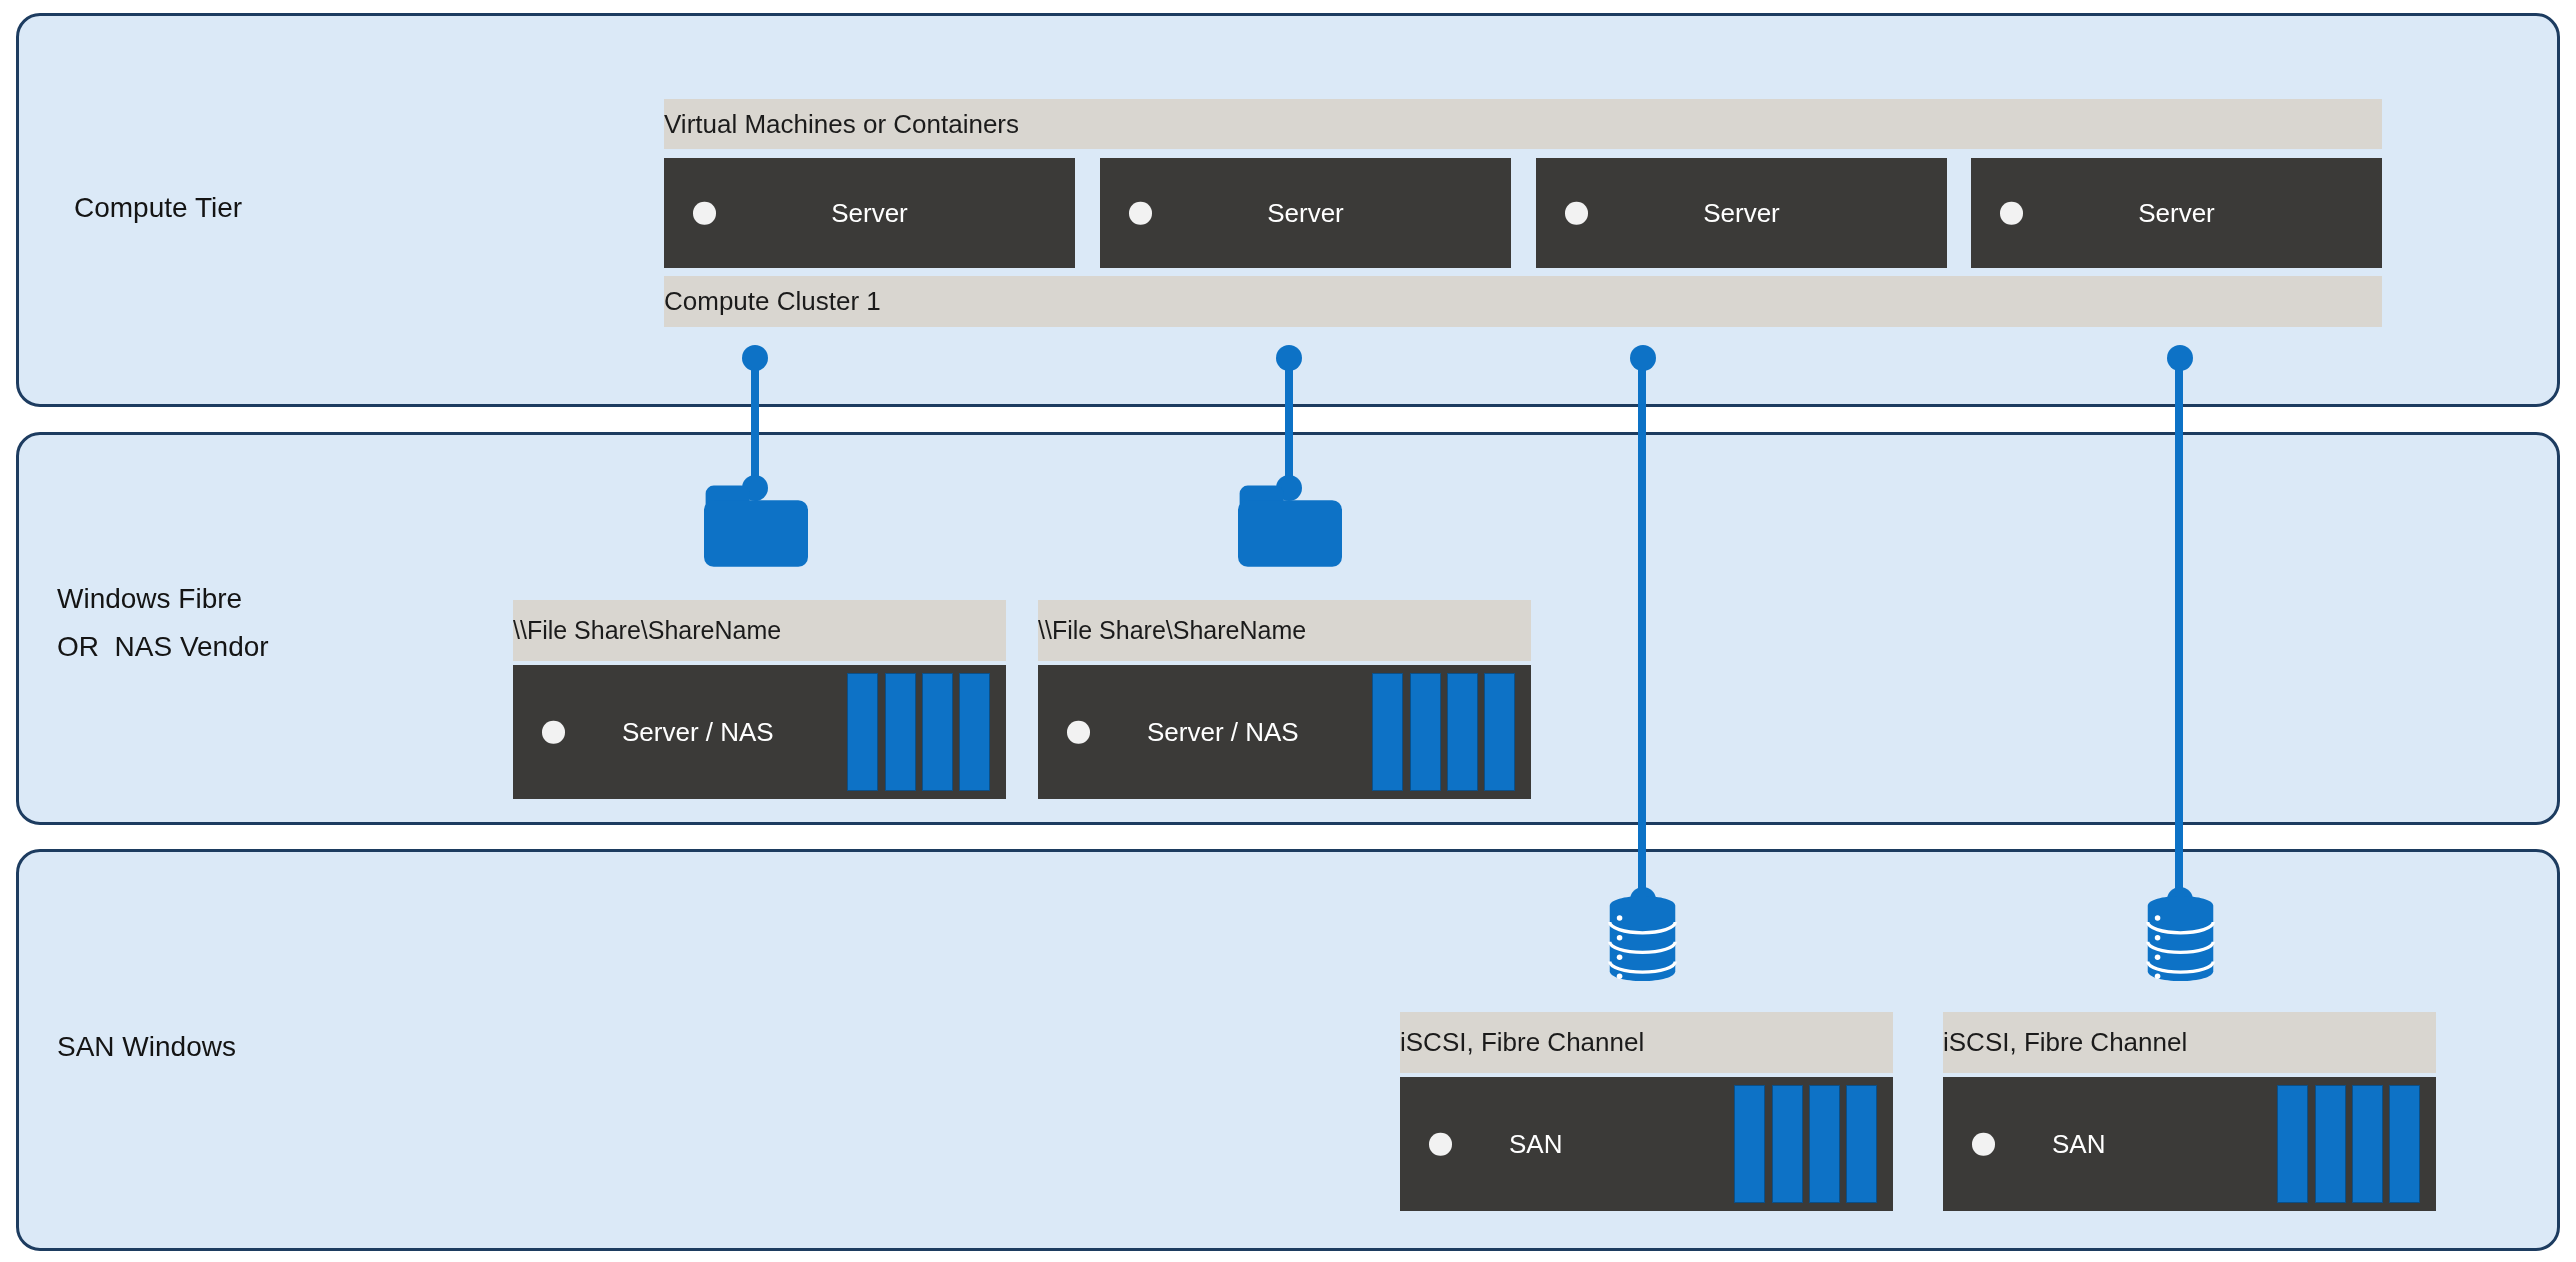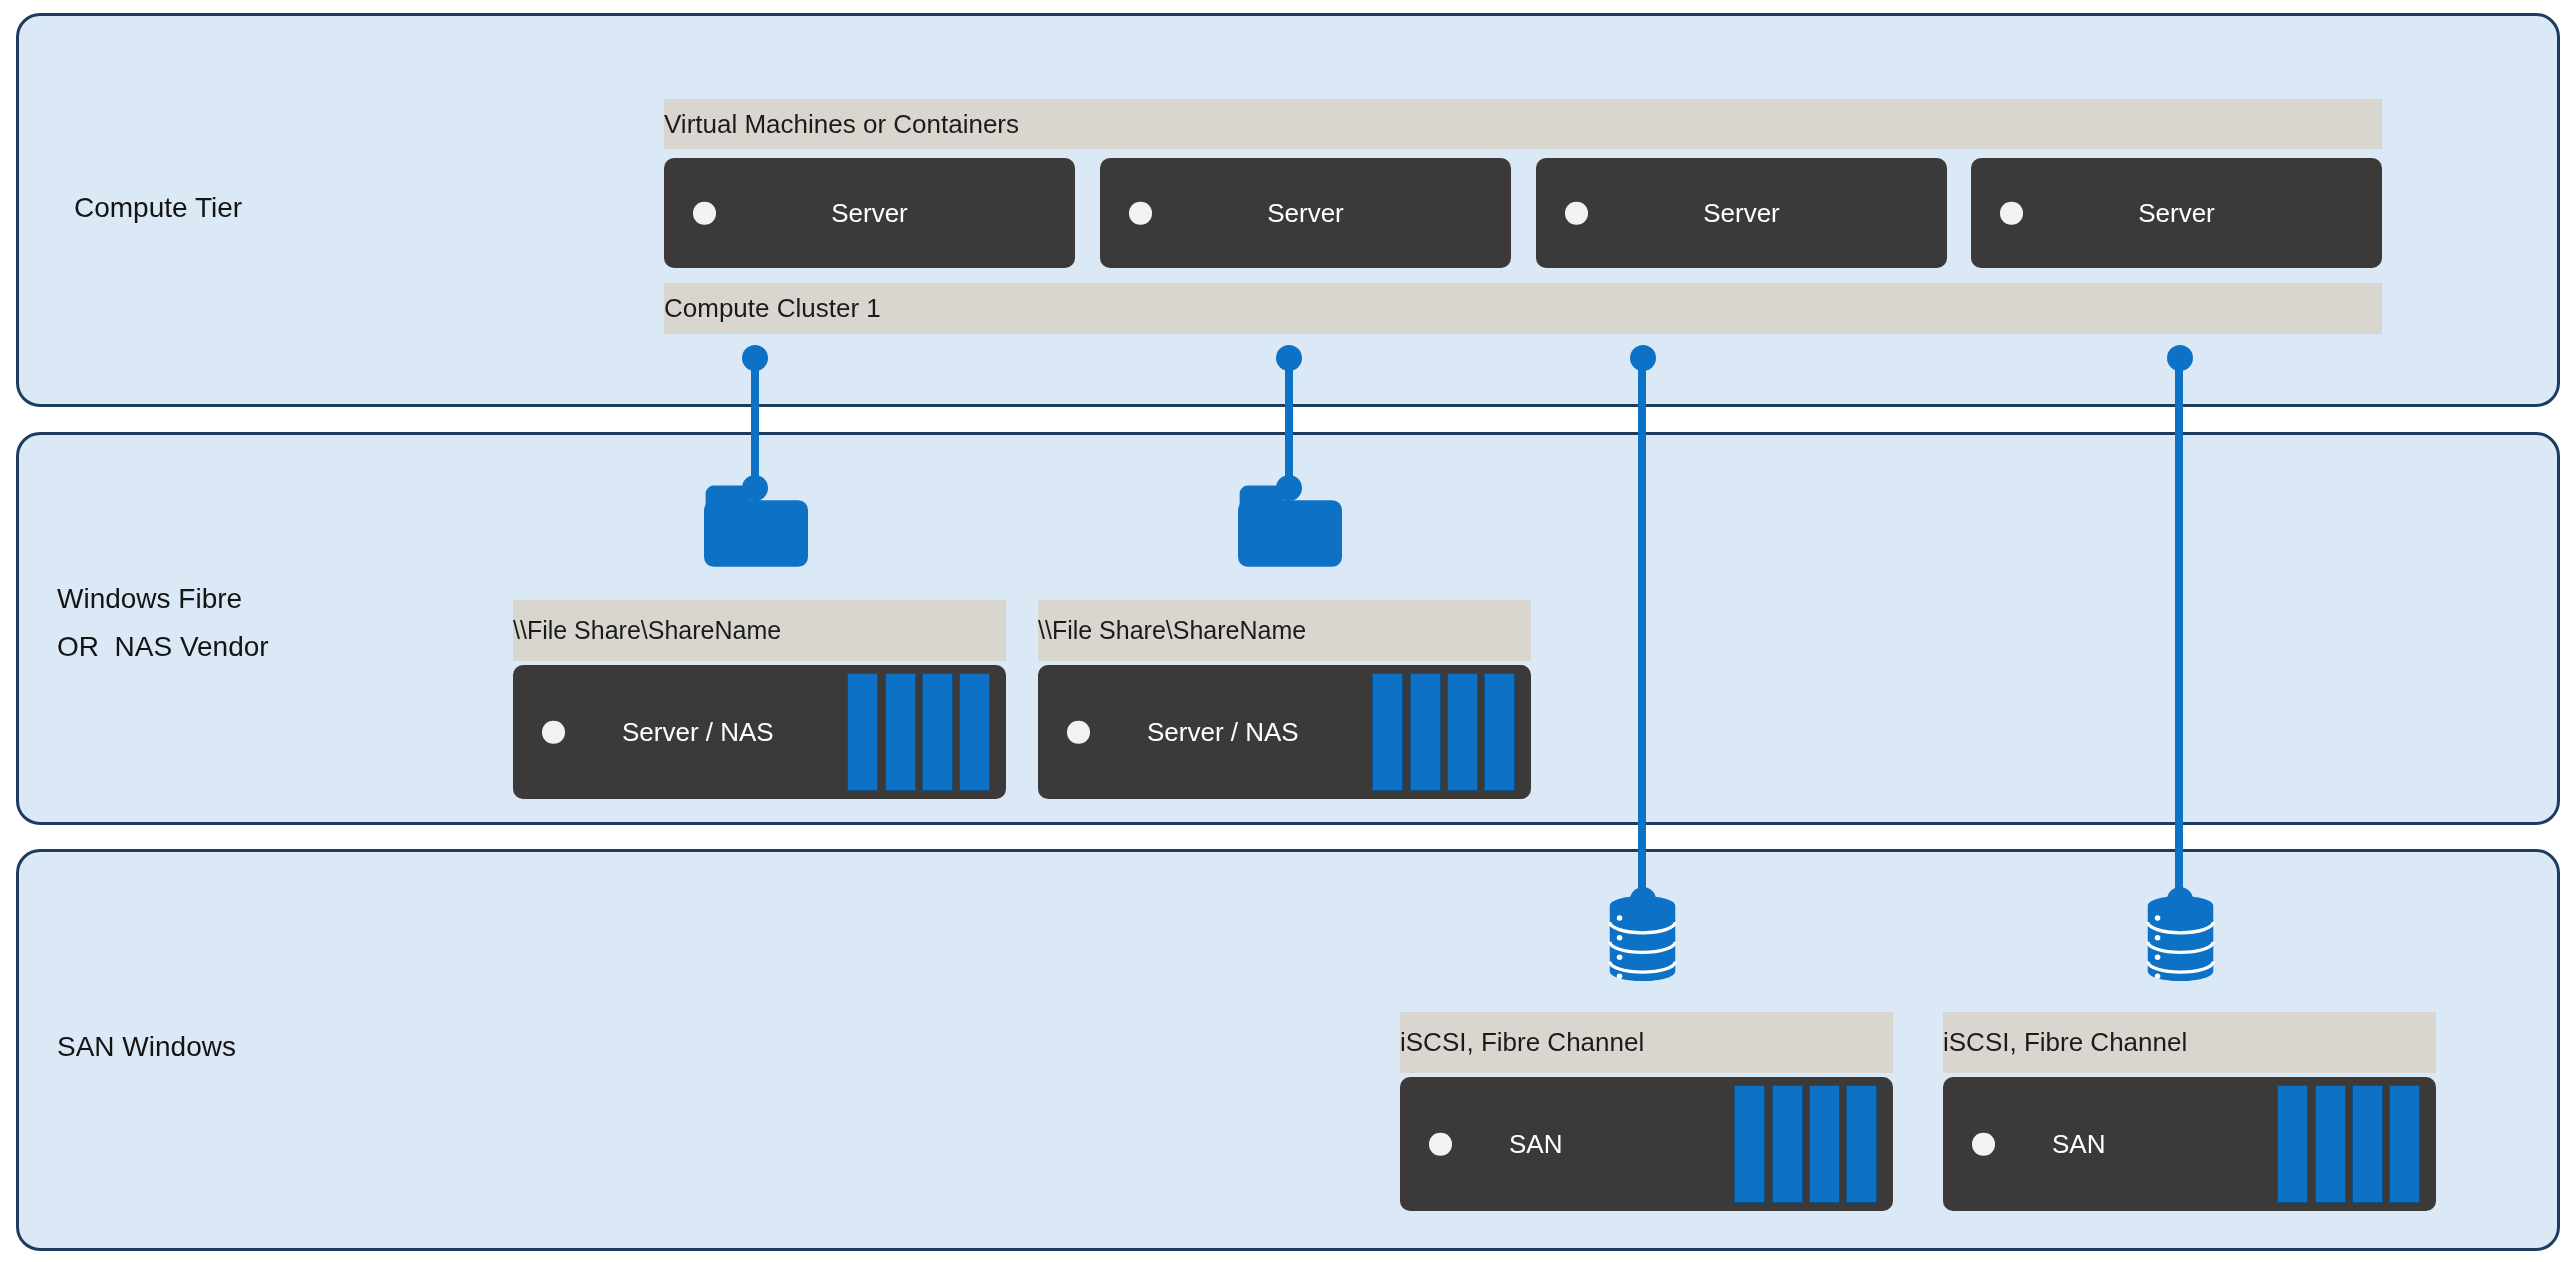--- a/index.html
+++ b/index.html
@@ -6,21 +6,21 @@
   html,body { background:#ffffff; }
   body { font-family:"Liberation Sans", sans-serif; }
   .page { position:relative; width:2576px; height:1263px; background:#ffffff; overflow:hidden; }
 
   .band { position:absolute; left:16px; width:2544px; background:#dbe9f7;
           border:3.1px solid #1d3c60; border-radius:24px; }
   .band-label { position:absolute; font-size:28px; color:#141414; white-space:pre; z-index:4; }
 
   .gray-bar { position:absolute; background:#d9d6d0; color:#1b1b1b; font-size:26px;
               display:flex; align-items:center; z-index:3; }
-  .dark-box { position:absolute; background:#3b3a38; color:#ffffff; font-size:26px; z-index:3;border-radius:10px; }
+  .dark-box { position:absolute; background:#3b3a38; color:#ffffff; font-size:26px; z-index:3; }
 
   .dot { position:absolute; left:29px; top:50%; transform:translateY(-50%);
          width:22.5px; height:22.5px; background:#f2f2f2; border-radius:50%; }
   .center-label { position:absolute; inset:0; display:flex; align-items:center; justify-content:center; }
   .left-label { position:absolute; left:109px; top:50%; transform:translateY(-50%);text-align:center; }
 
   .stripes { position:absolute; right:16px; top:8px; bottom:8px; display:flex; gap:6.2px; }
   .stripe { width:31px; background:#0d72c6; border:1.2px solid #0a4f88; }
 
   .link-text { text-underline-offset:4.4px; font-size:25px; }
@@ -73,21 +73,21 @@
   </div>
   <div class="dark-box" style="left:1536px; top:158px; width:411px; height:110px;">
     <span class="dot"></span>
     <span class="center-label">Server</span>
   </div>
   <div class="dark-box" style="left:1971px; top:158px; width:411px; height:110px;">
     <span class="dot"></span>
     <span class="center-label">Server</span>
   </div>
 
-  <div class="gray-bar" style="left:664px; top:283px; width:1718px; height:51px;">
+  <div class="gray-bar" style="left:664px; top:276px; width:1718px; height:51px;">
     <span>Compute Cluster 1</span>
   </div>
 
   <svg class="icon" style="left:704px; top:482px;" width="104" height="85" viewBox="0 0 64 52">
     <rect x="1" y="2" width="27" height="18" rx="5" fill="#0d72c6"></rect>
     <rect x="0" y="11" width="64" height="41" rx="6" fill="#0d72c6"></rect>
   </svg>
   <svg class="icon" style="left:1238px; top:482px;" width="104" height="85" viewBox="0 0 64 52">
     <rect x="1" y="2" width="27" height="18" rx="5" fill="#0d72c6"></rect>
     <rect x="0" y="11" width="64" height="41" rx="6" fill="#0d72c6"></rect>

